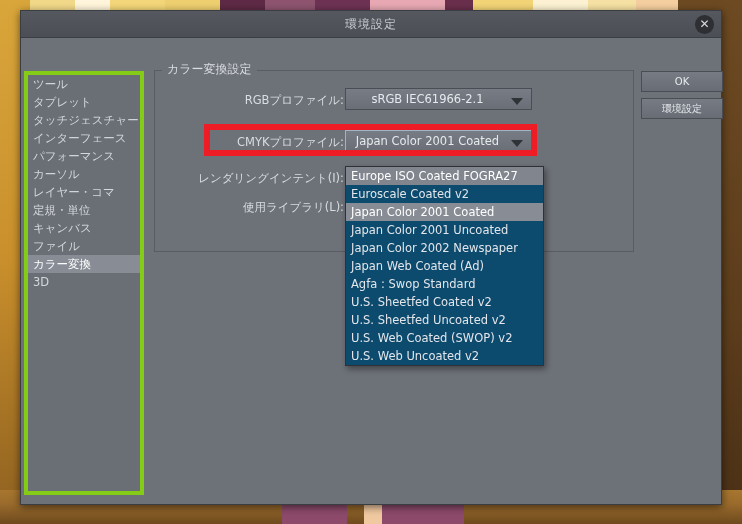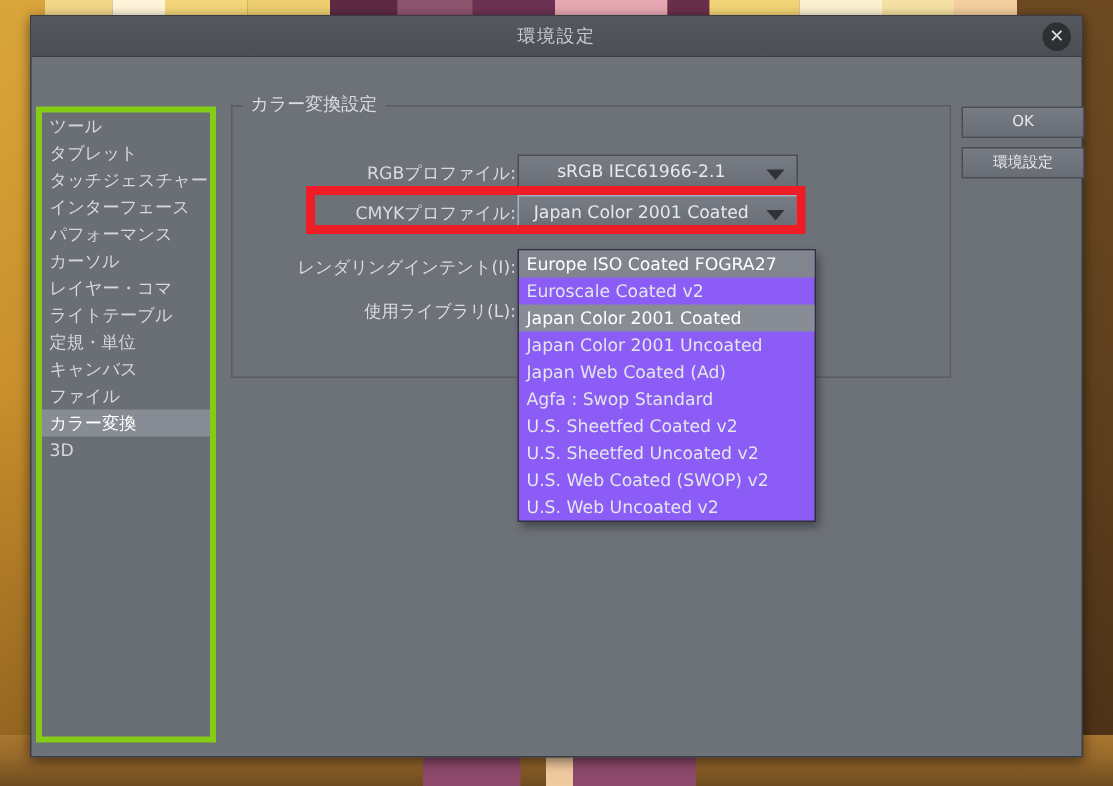--- a/index.html
+++ b/index.html
@@ -152,21 +152,21 @@
     border-right: 6px solid transparent;
     border-top: 7px solid #2f3237;
   }
   .combo.active { border: 1px solid #9fb4c6; }
 
   
   #dropdown {
     position: absolute;
     left: 324px; top: 128px;
     width: 199px;
-    background: #8b5cf6;
+    background: #0c4a6e;
     border: 1px solid #2e3135;
     z-index: 30;
     box-shadow: 2px 3px 6px rgba(0,0,0,0.4);
   }
   .dd-item {
     height: 18px;
     line-height: 18px;
     padding-left: 5px;
     color: #e3e6ea;
     font-size: 11.5px;
@@ -236,32 +236,31 @@
   <div id="dlg-body">
 
     <div id="sidebar">
         <div class="side-item">ツール</div>
         <div class="side-item">タブレット</div>
         <div class="side-item">タッチジェスチャー</div>
         <div class="side-item">インターフェース</div>
         <div class="side-item">パフォーマンス</div>
         <div class="side-item">カーソル</div>
         <div class="side-item">レイヤー・コマ</div>
-        <div class="side-item">ライトテーブル</div>
         <div class="side-item">定規・単位</div>
         <div class="side-item">キャンバス</div>
         <div class="side-item">ファイル</div>
         <div class="side-item selected">カラー変換</div>
         <div class="side-item">3D</div>
       </div>
 
     <div id="groupbox"></div>
     <div id="group-legend">カラー変換設定</div>
 
-    <div class="form-row" style="top:65px;width:410px;">
+    <div class="form-row" style="top:50px;width:410px;">
       <div class="form-label" style="right:220px;">RGBプロファイル:</div>
       <div class="combo" style="left:191px;top:0;">
         <div class="combo-text">sRGB IEC61966-2.1</div>
         <div class="combo-arrow"></div>
       </div>
     </div>
 
     <div class="form-row" style="top:92px;width:410px;">
       <div class="form-label" style="right:220px;">CMYKプロファイル:</div>
       <div class="combo active" style="left:191px;top:0;">
@@ -276,20 +275,21 @@
 
     <div class="form-row" style="top:157px;width:410px;">
       <div class="form-label" style="right:220px;">使用ライブラリ(L):</div>
     </div>
 
     <div id="dropdown">
         <div class="dd-item hover">Europe ISO Coated FOGRA27</div>
         <div class="dd-item">Euroscale Coated v2</div>
         <div class="dd-item selected">Japan Color 2001 Coated</div>
         <div class="dd-item">Japan Color 2001 Uncoated</div>
+        <div class="dd-item">Japan Color 2002 Newspaper</div>
         <div class="dd-item">Japan Web Coated (Ad)</div>
         <div class="dd-item">Agfa : Swop Standard</div>
         <div class="dd-item">U.S. Sheetfed Coated v2</div>
         <div class="dd-item">U.S. Sheetfed Uncoated v2</div>
         <div class="dd-item">U.S. Web Coated (SWOP) v2</div>
         <div class="dd-item">U.S. Web Uncoated v2</div>
       </div>
 
     <div id="red-box" style="border-color: rgb(238, 28, 36);"></div>
 

